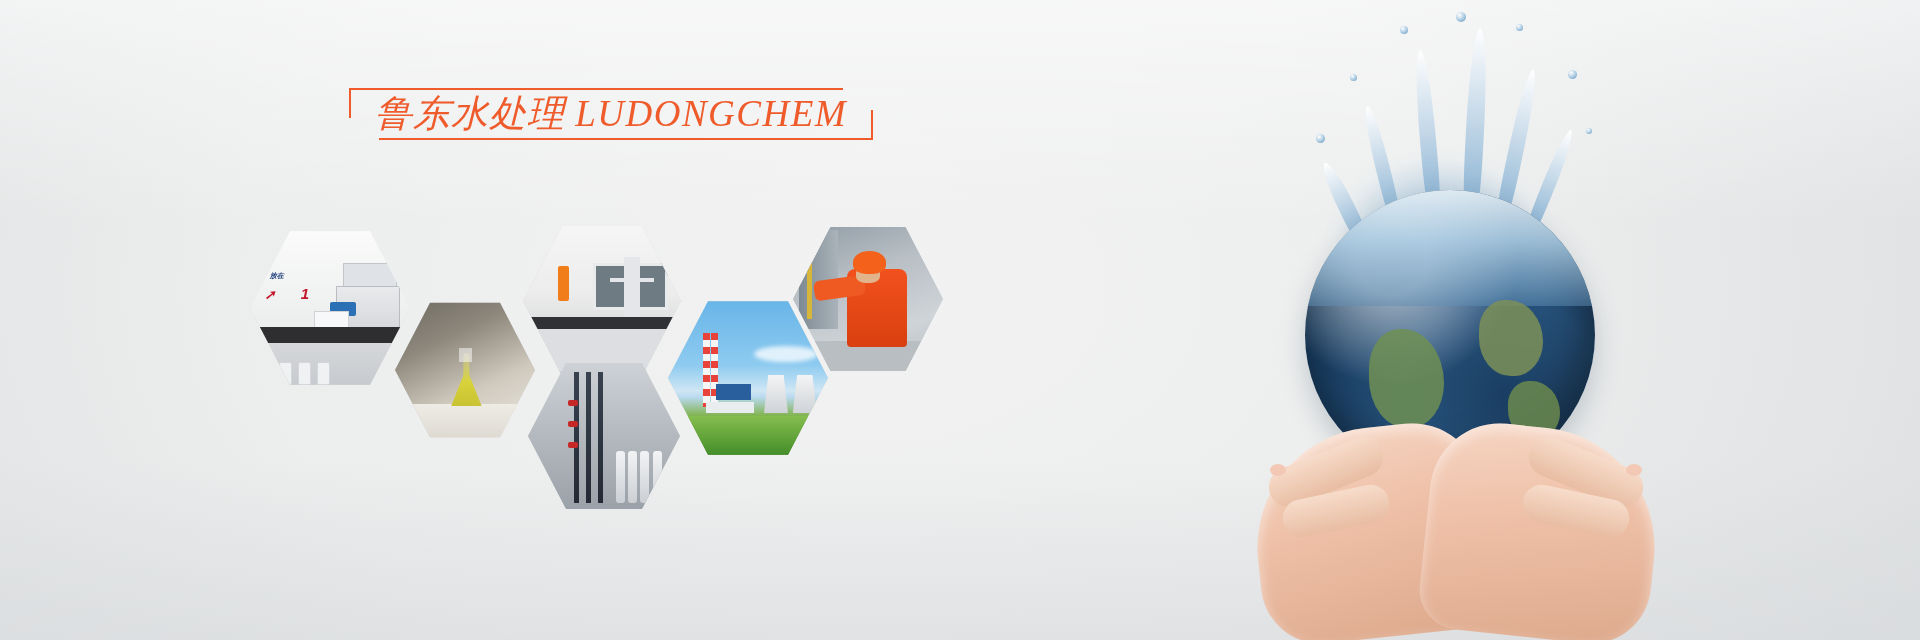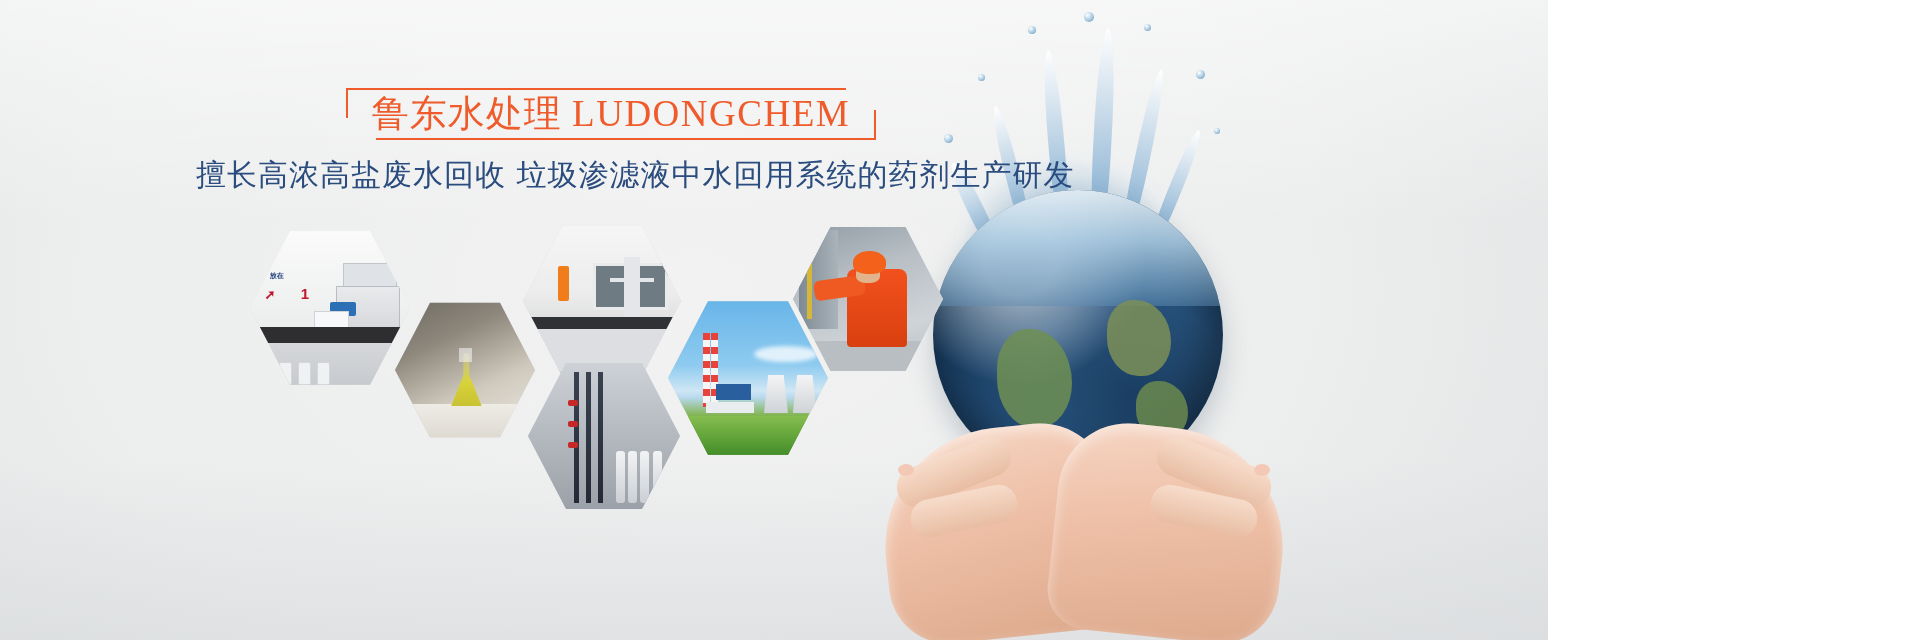--- a/index.html
+++ b/index.html
@@ -3,23 +3,24 @@
 <meta charset="utf-8">
 <style>
   * { box-sizing: border-box; margin: 0; padding: 0; }
   html, body {
     width: 1920px; height: 640px;
     overflow: hidden;
     font-family: "Liberation Sans", sans-serif;
   }
   #banner {
     position: relative;
-    width: 1548px; height: 640px;
+    width: 1920px; height: 640px;
     background: radial-gradient(ellipse 1400px 900px at 45% 45%, #f2f2f2 0%, #eceded 45%, #e2e4e5 72%, #d8dadc 100%);
     overflow: hidden;
+    font-style: italic;
   }
   #banner::before {
     content: "";
     position: absolute; inset: 0;
     background: linear-gradient(180deg, rgba(255,255,255,.55) 0%, rgba(255,255,255,0) 35%, rgba(255,255,255,0) 72%, rgba(214,217,220,.55) 100%);
     pointer-events: none;
   }
 
   
   .headline-wrap {
@@ -202,21 +203,20 @@
   <div class="headline-wrap">
 
     <div class="title-row">
       <span class="rule rule-top"></span>
       <span class="brk brk-l"></span>
       <span class="title-text"><span>鲁东水处理 </span><span class="en">LUDONGCHEM</span></span>
       <span class="brk brk-r"></span>
       <span class="rule rule-bot"></span>
     </div>
 
-    <div class="subtitle">擅长高浓高盐废水回收 垃圾渗滤液中水回用系统的药剂生产研发</div>
   </div>
 
   <div class="hexes">
 
     <div class="hex" id="hex1">
       <div class="ph">
         <div class="lab-wall"></div>
         <div class="slogan">
           <span class="s1">放在</span>
           <span class="s2">➚</span>

